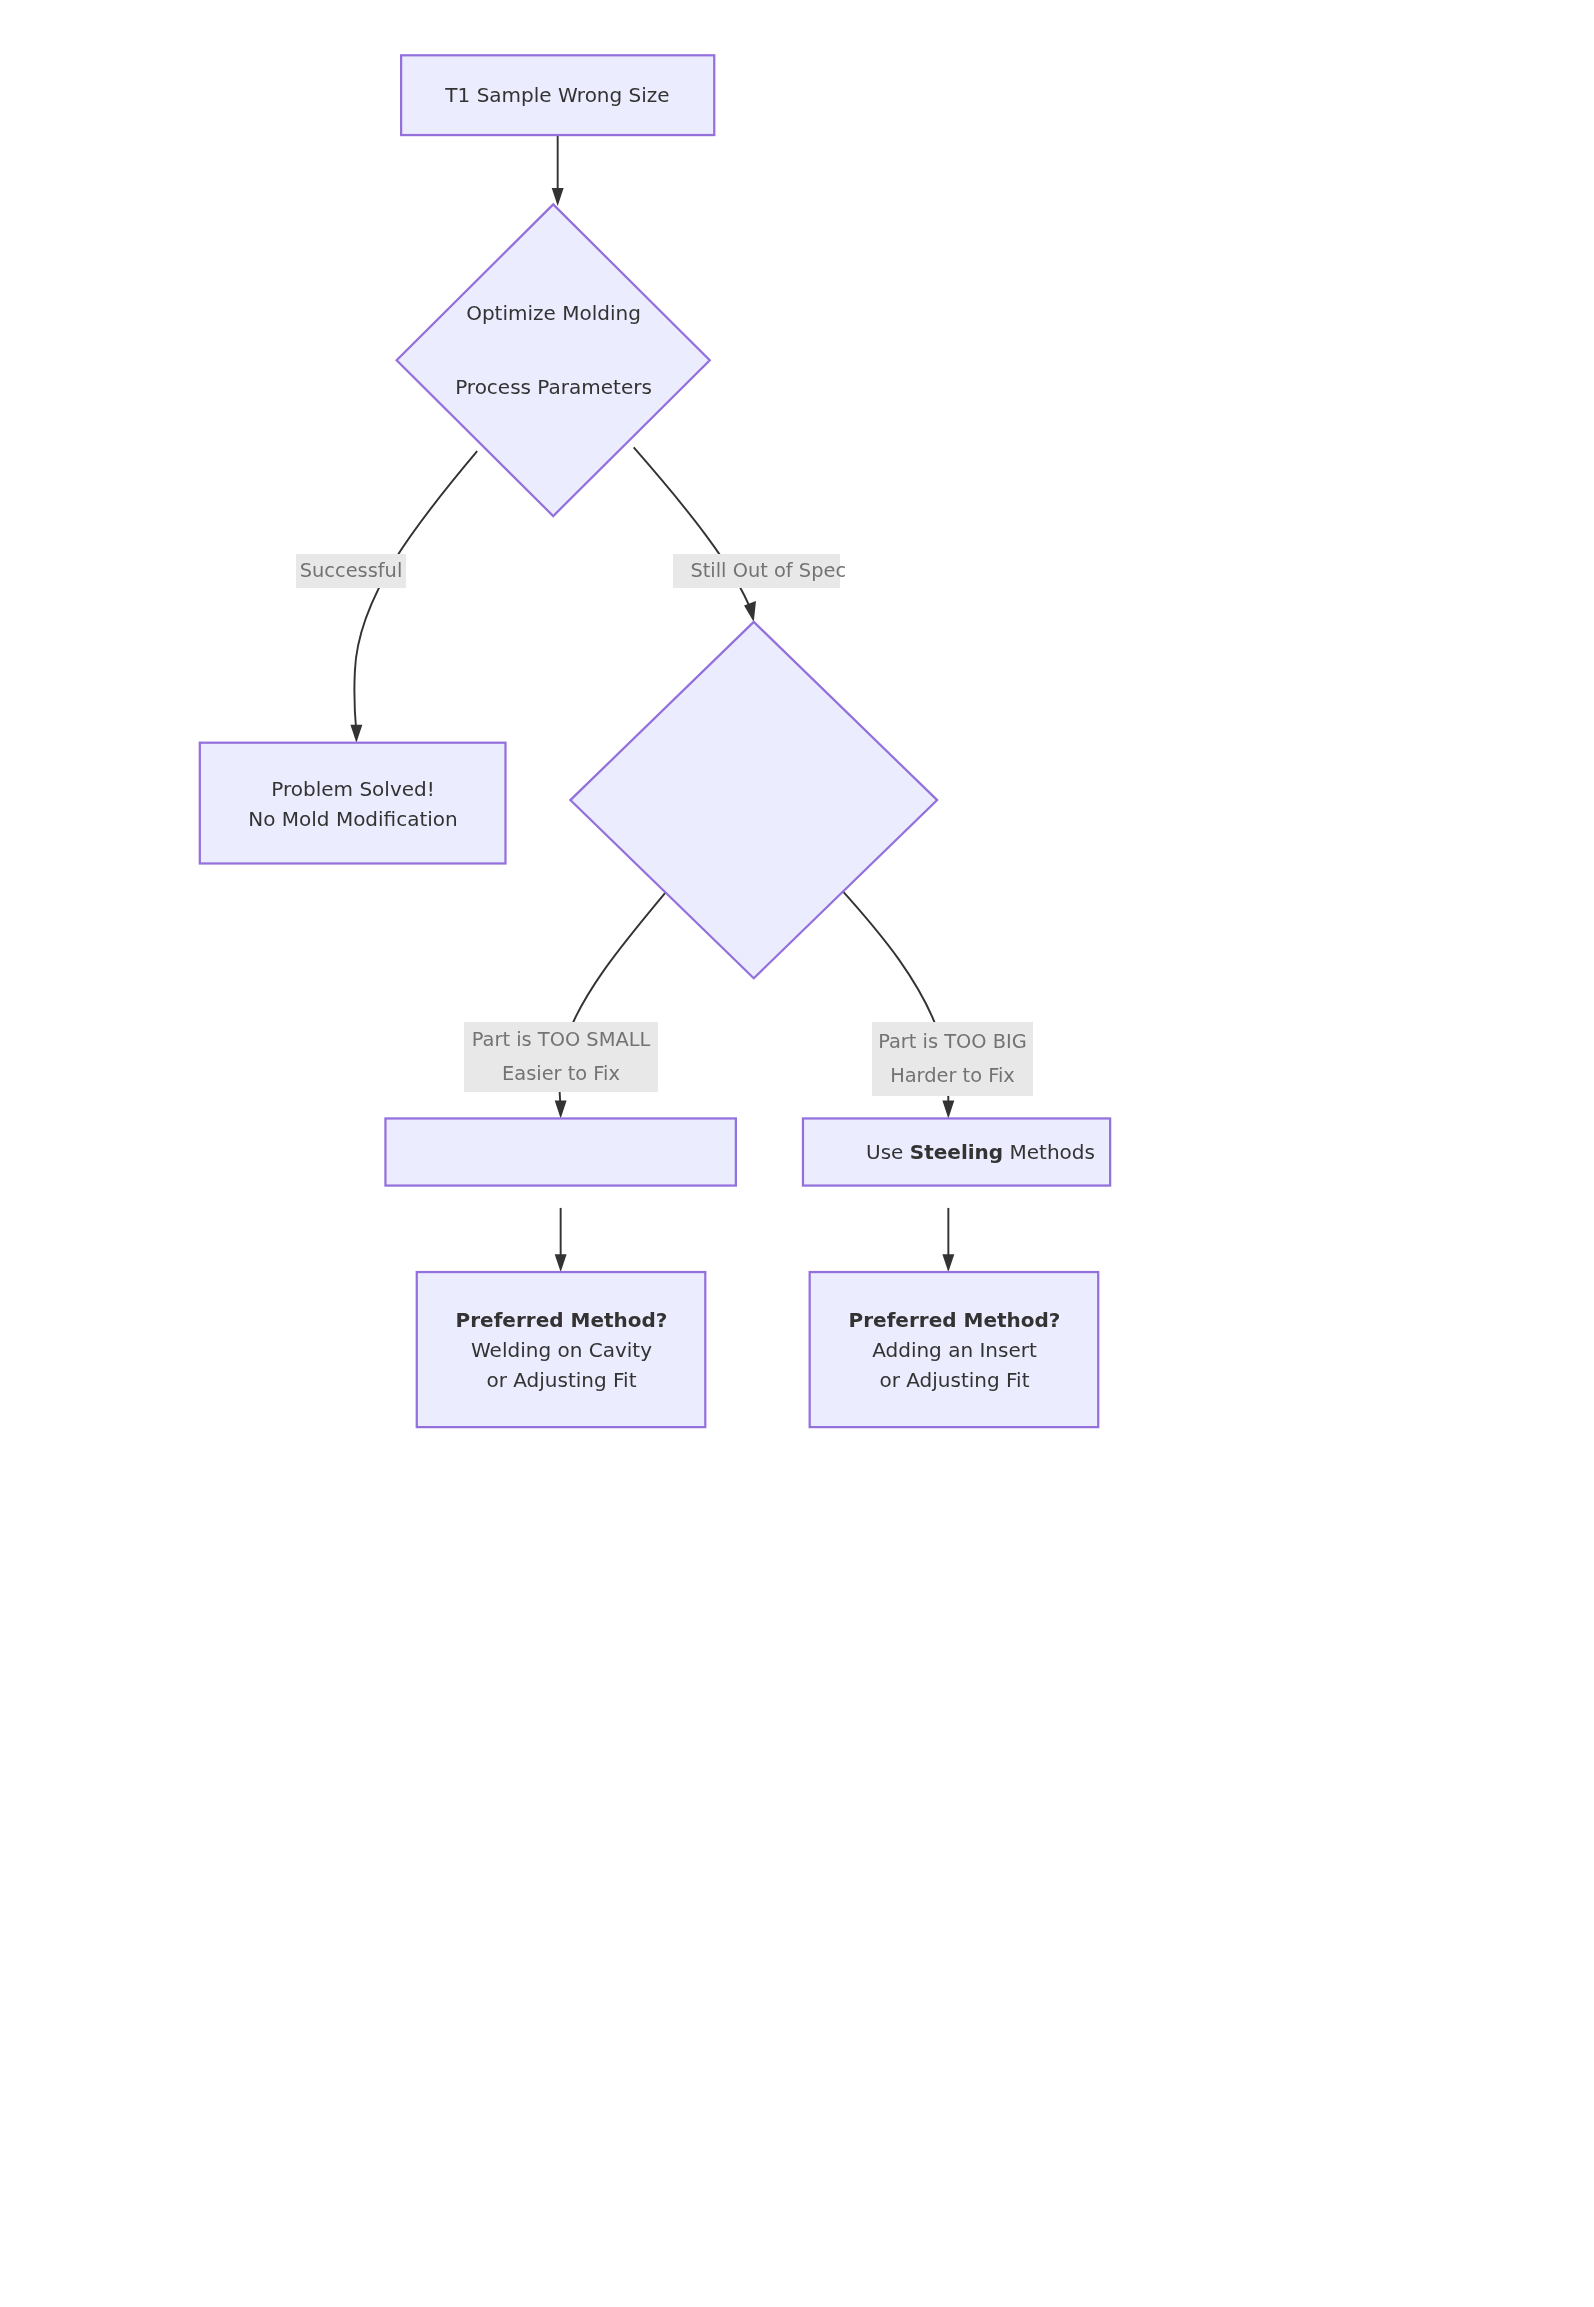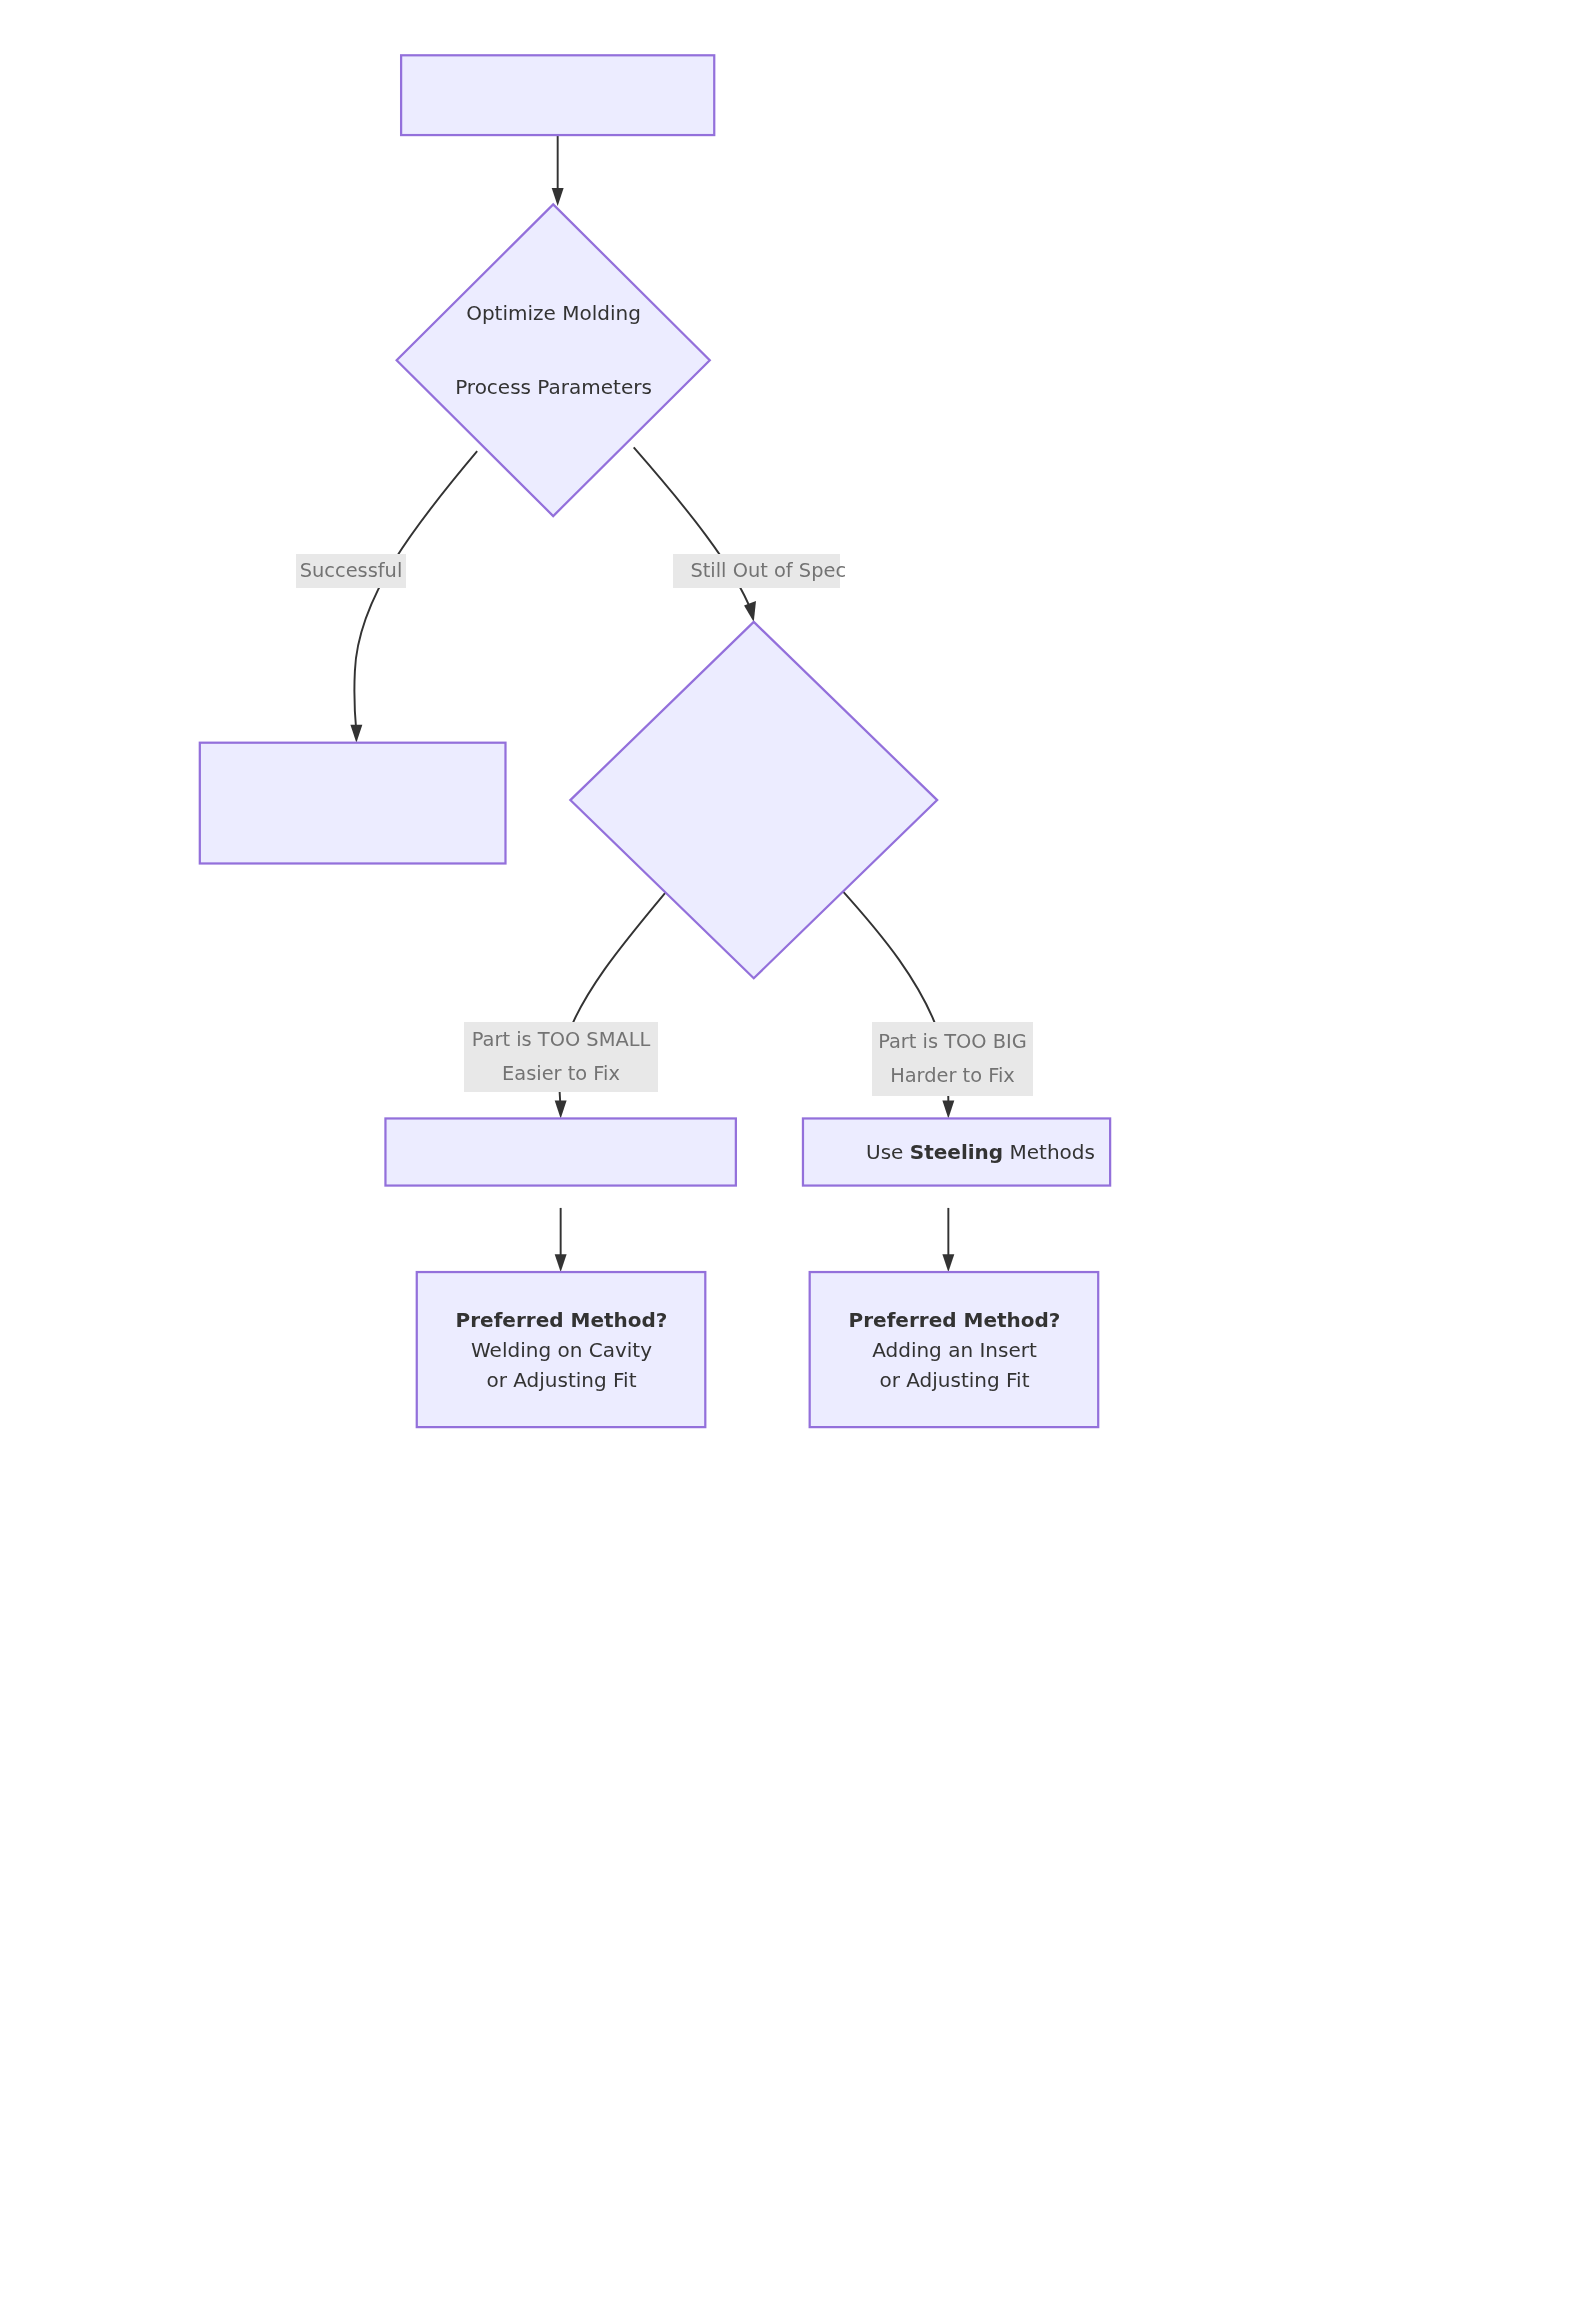--- a/index.html
+++ b/index.html
@@ -114,26 +114,33 @@
 
     <rect class="node-shape" x="517" y="1500" width="470" height="90"></rect>
 
     <rect class="node-shape" x="1077" y="1500" width="412" height="90"></rect>
 
     <rect class="node-shape" x="559" y="1706" width="387" height="208"></rect>
 
     <rect class="node-shape" x="1086" y="1706" width="387" height="208"></rect>
   </svg>
 
+  <div class="node-label" style="left:401px; top:55px; width:313px; height:80px;">
+    <span class="ln">T1 Sample Wrong Size</span>
+  </div>
 
   <div class="node-label" style="left:397px; top:298px; width:313px; height:104px;justify-content:space-between;">
     <span class="ln">Optimize Molding</span>
     <span class="ln">Process Parameters</span>
   </div>
 
+  <div class="node-label" style="left:200px; top:743px; width:306px; height:121px;">
+    <span class="ln">Problem Solved!</span>
+    <span class="ln">No Mold Modification</span>
+  </div>
 
 
 
   <div class="node-label" style="left:803px; top:1118px; width:307px; height:67px;margin-left:24px;">
     <span class="ln"><span>Use </span><span class="b">Steeling</span><span> Methods</span></span>
   </div>
 
   <div class="node-label" style="left:417px; top:1272px; width:289px; height:155px;">
     <span class="ln b">Preferred Method?</span>
     <span class="ln">Welding on Cavity</span>

